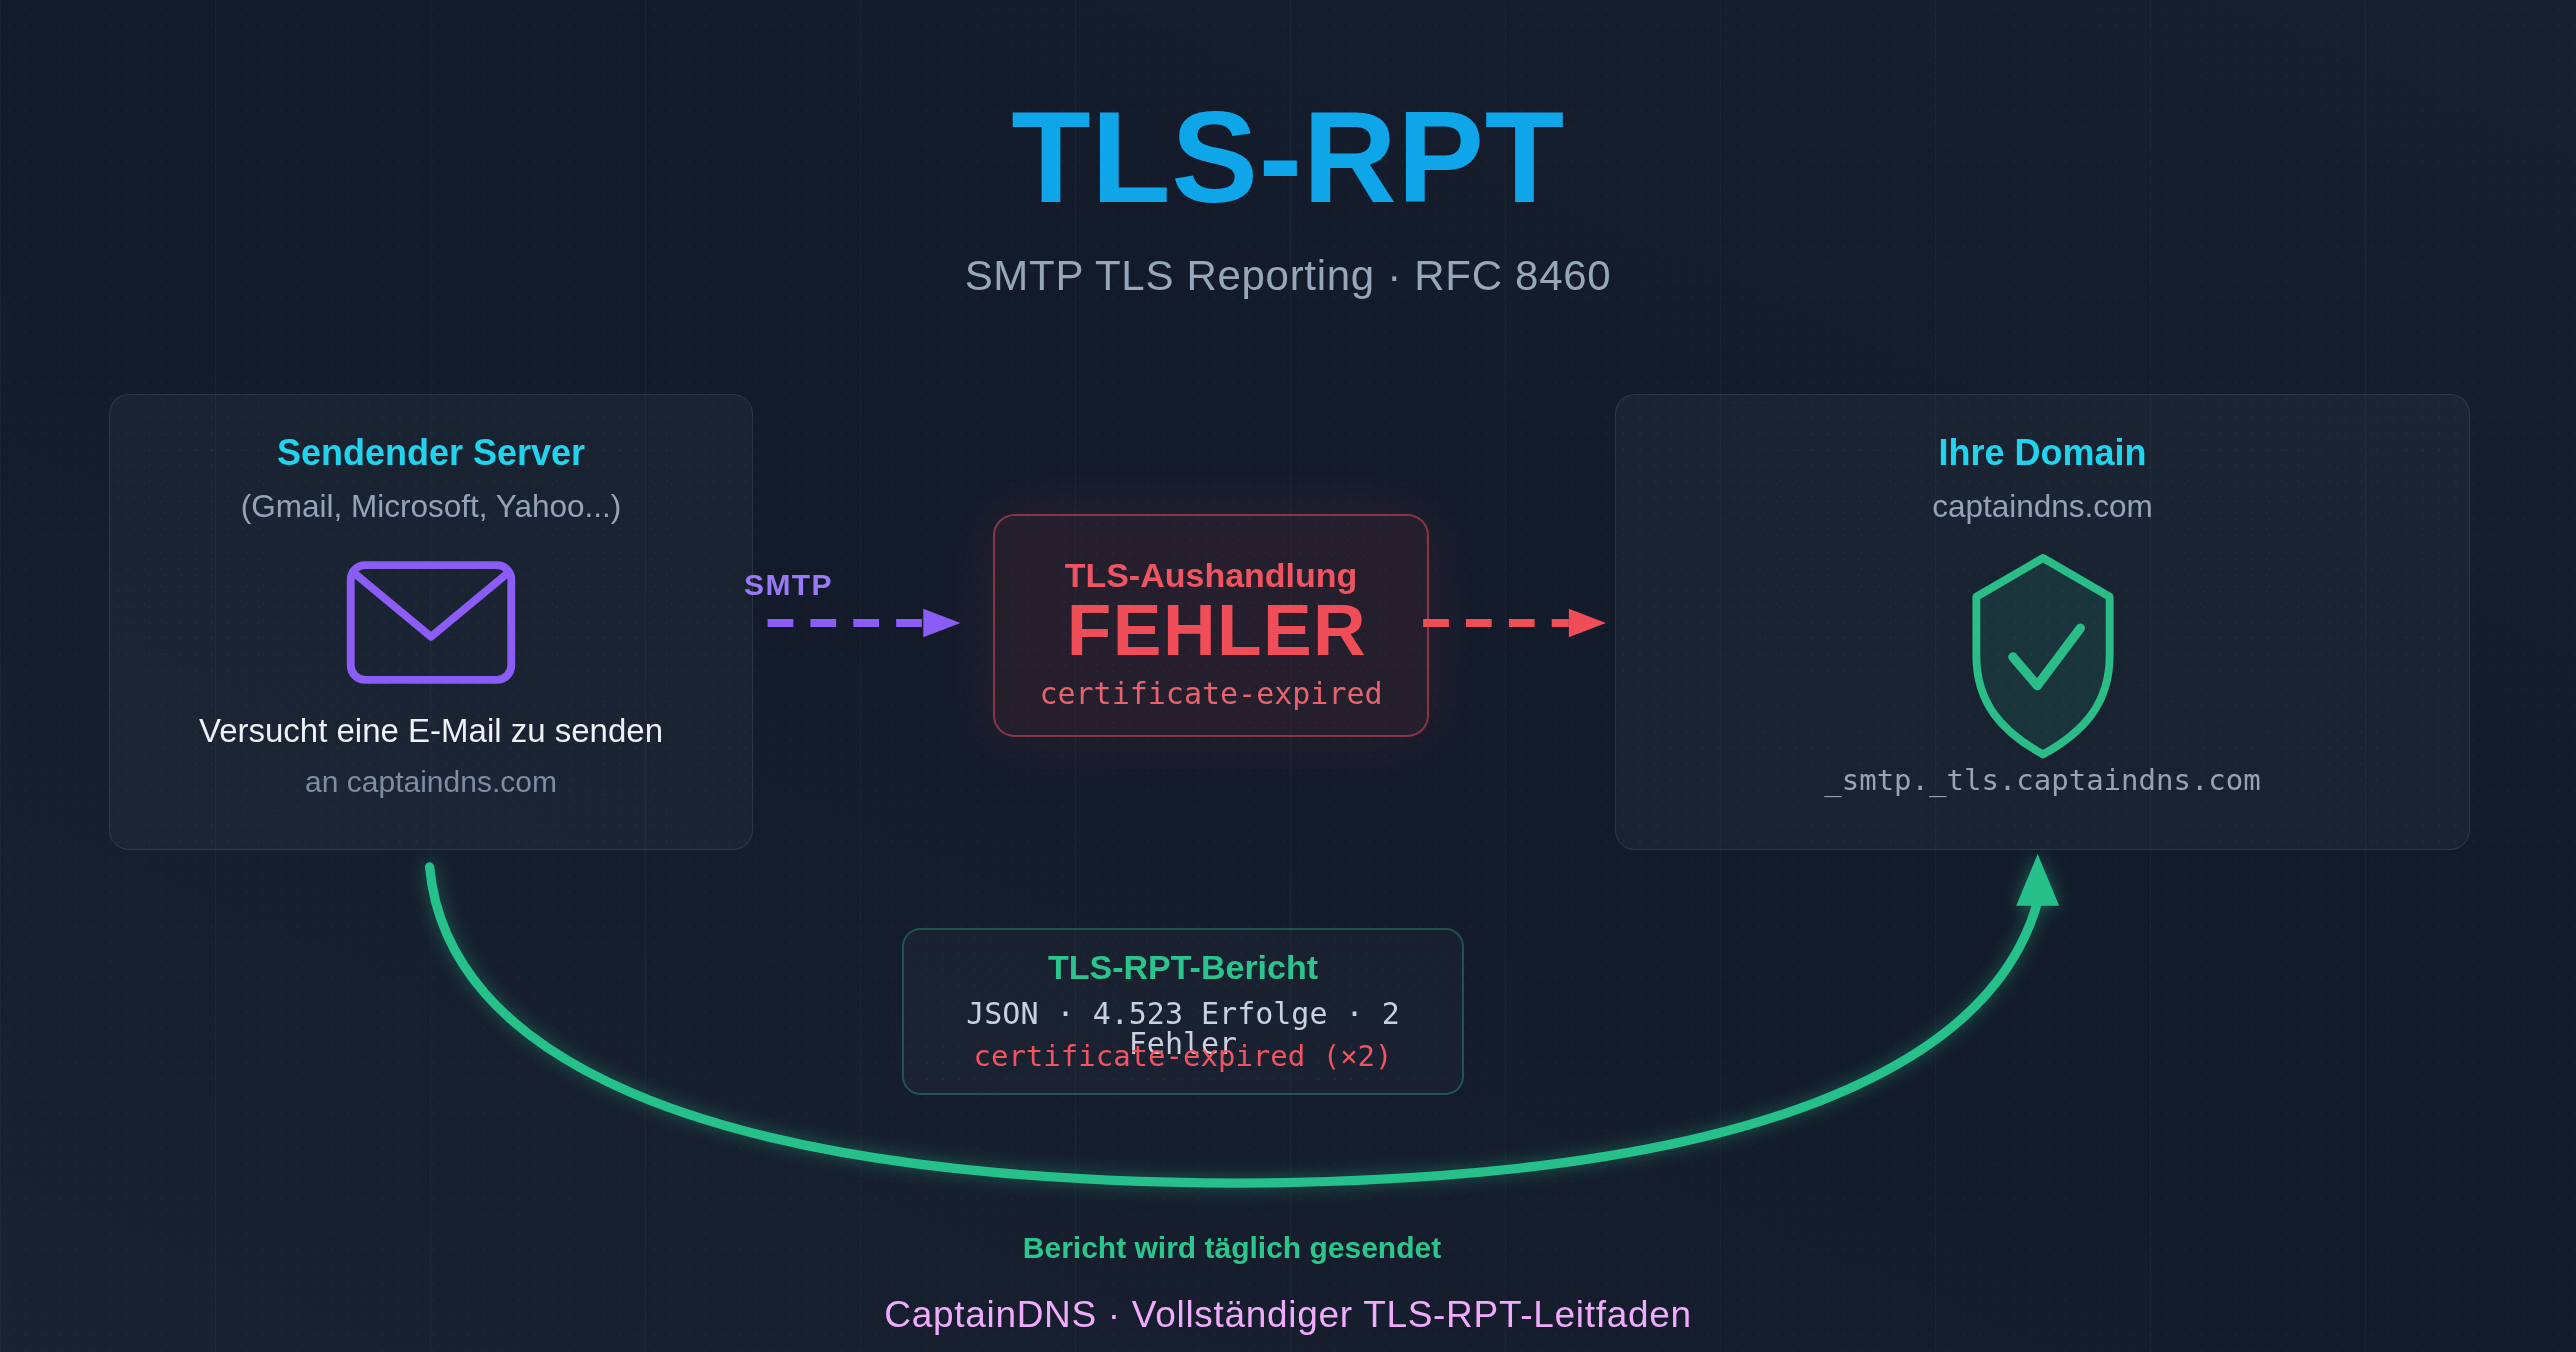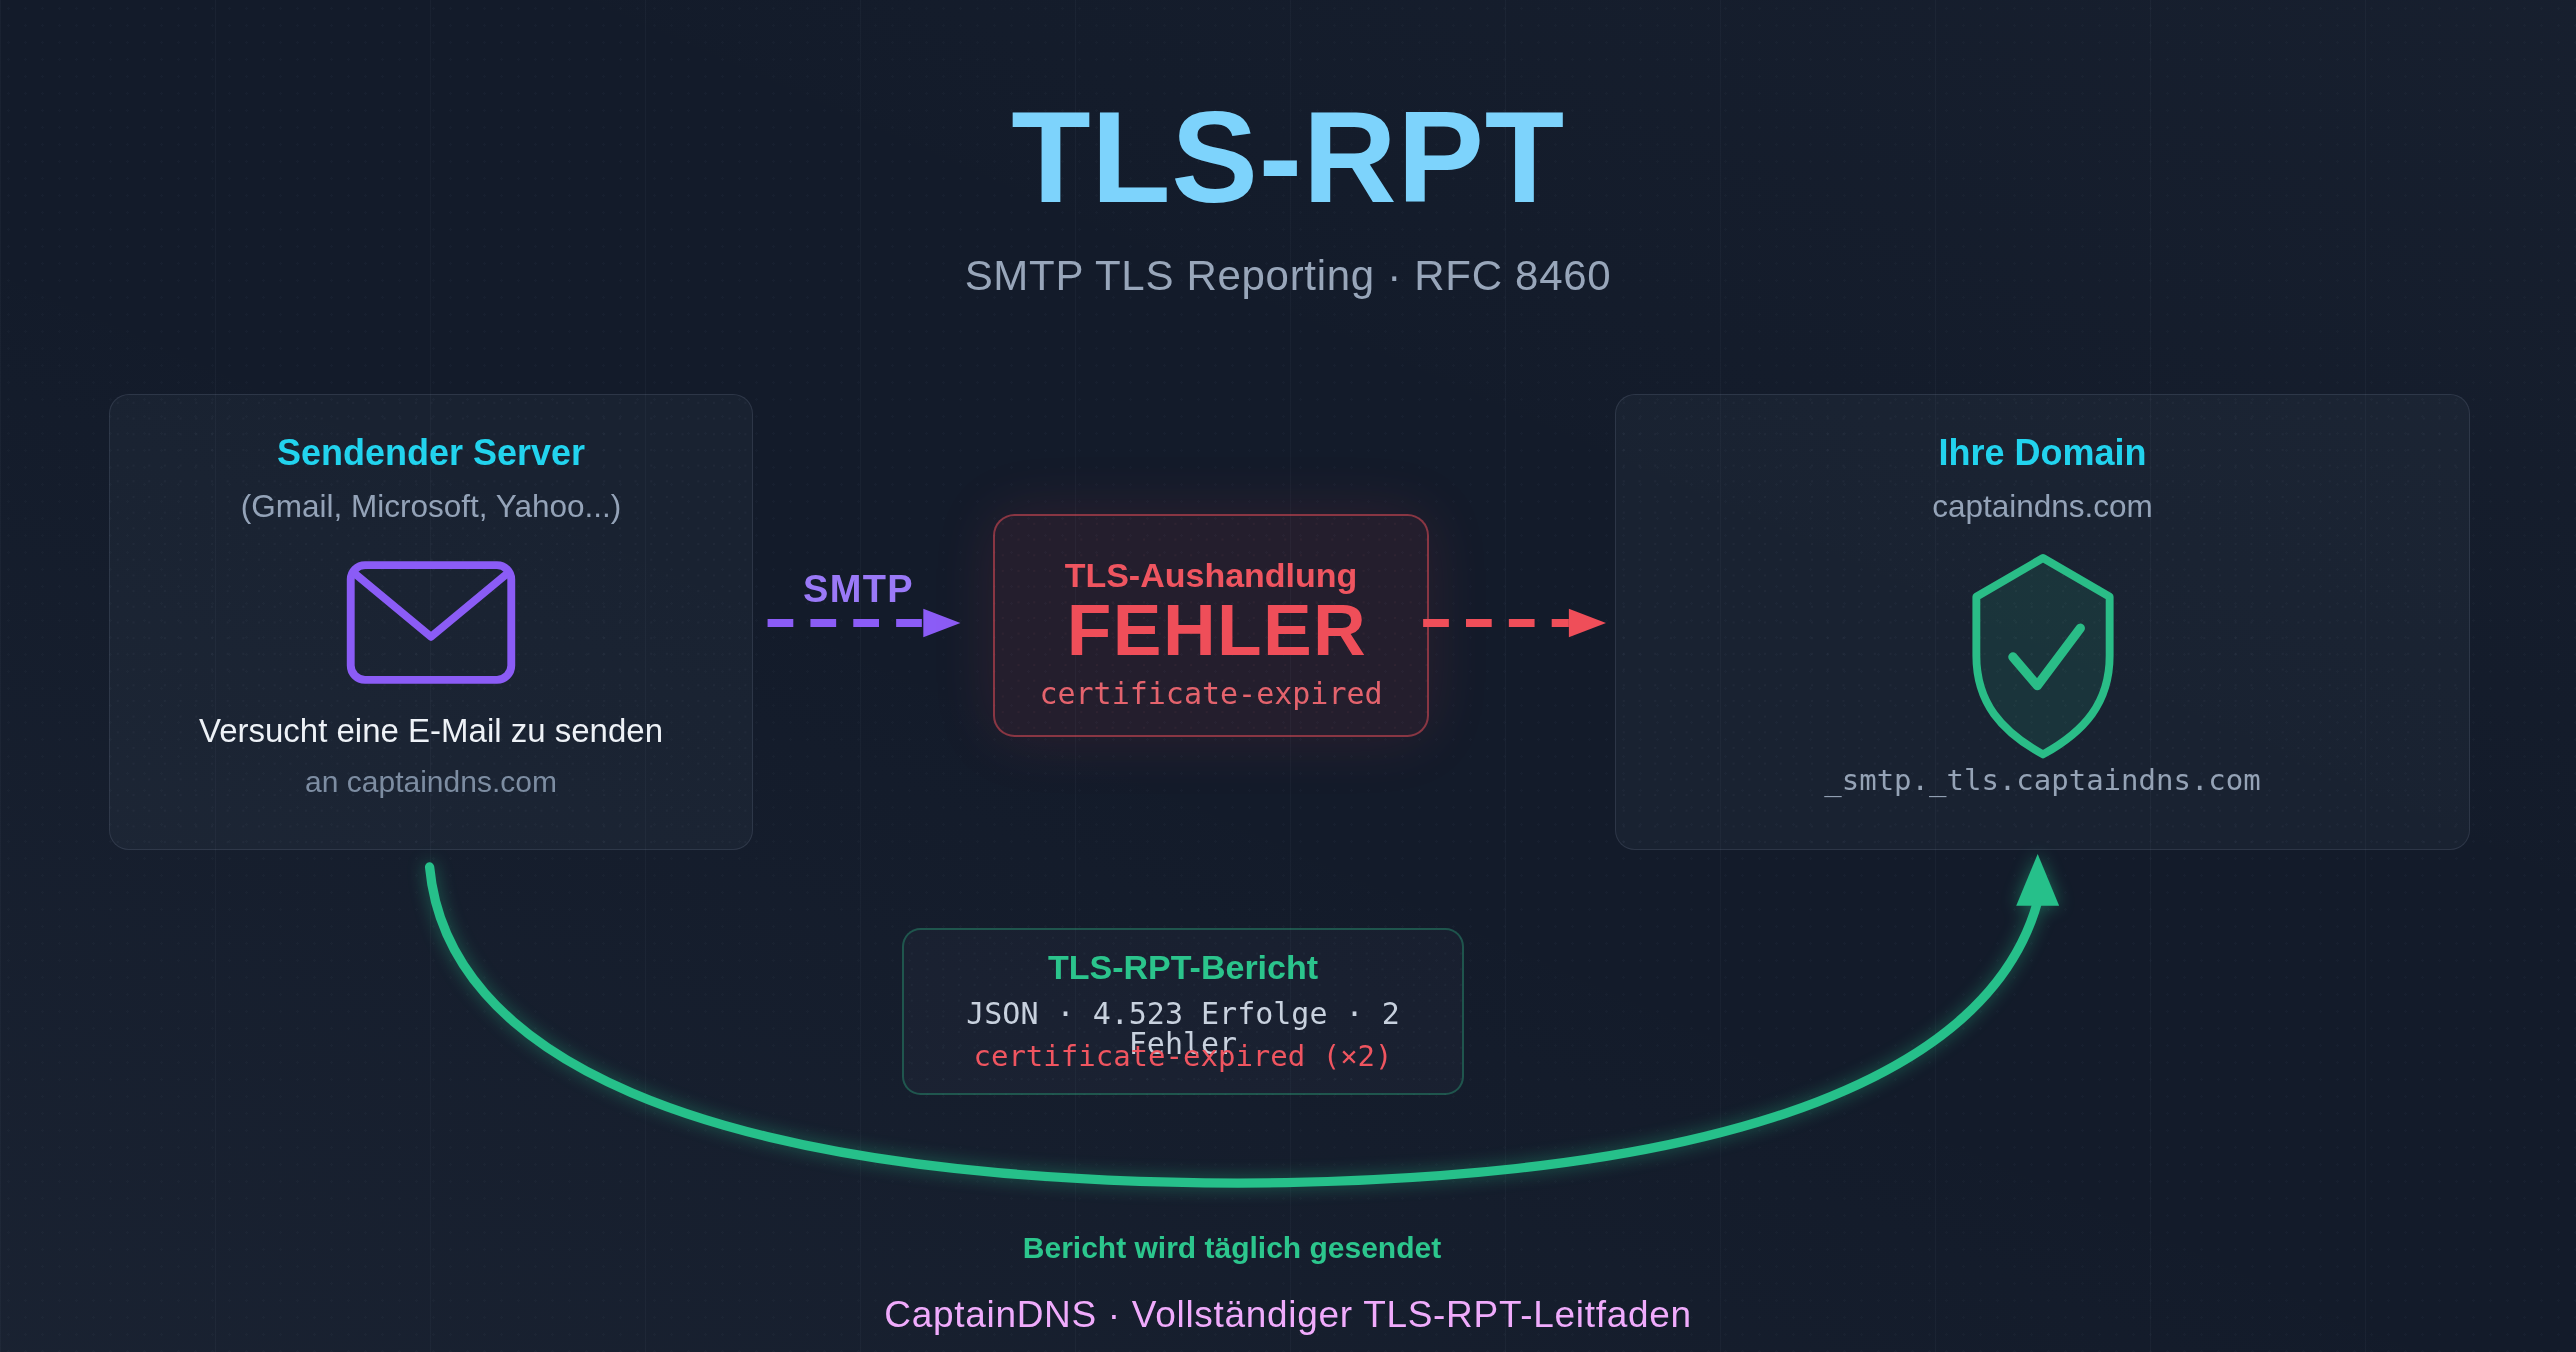--- a/index.html
+++ b/index.html
@@ -16,21 +16,21 @@
       radial-gradient(rgba(148,163,184,0.035) 1.1px, transparent 1.1px),
       linear-gradient(24deg, rgba(148,163,184,0.05) 0%, transparent 45%, transparent 62%, rgba(148,163,184,0.03) 100%);
     background-size:auto, 17px 17px, auto;
   }
   .canvas > *{position:absolute;z-index:1;}
 
   
   .title{
     left:0;right:0;top:92px;text-align:center;
     font-size:130px;font-weight:800;line-height:1.0;
-    color:#7dd3fc;letter-spacing:0.7px;margin:0;
+    color:#0ea5e9;letter-spacing:0.7px;margin:0;
   }
   .subtitle{
     left:0;right:0;top:252px;text-align:center;
     font-size:42px;font-weight:400;color:#98a6ba;letter-spacing:0.7px;
   }
 
   
   .card{
     background-color:rgba(148,163,184,0.055);
     background-image:radial-gradient(rgba(148,163,184,0.05) 1.1px, transparent 1.1px);
@@ -45,22 +45,22 @@
   .card-sub{top:96px;font-size:31.5px;color:#94a3b8;}
   .card-action{top:319px;font-size:33px;font-weight:500;color:#eef2f7;}
   .card-target{top:372px;font-size:30px;color:#7d8da2;}
   .mono{font-family:"DejaVu Sans Mono","Liberation Mono",monospace;}
   .card-record{top:371px;font-size:29px;color:#95a3b6;}
   .envelope-svg{position:absolute;left:50%;top:163px;transform:translateX(-50%);}
   .shield-svg{position:absolute;left:50%;top:153px;transform:translateX(-50%);}
 
   
   .smtp-label{
-    left:744px;width:229px;top:568px;text-align:center;
-    font-size:38px;font-weight:700;color:#9a79f7;letter-spacing:1.4px;
+    left:744px;width:229px;top:568px;
+    font-size:30px;font-weight:700;color:#9a79f7;letter-spacing:1.4px;
   }
   .arrow-purple{left:760px;top:603px;}
   .arrow-red{left:1417px;top:603px;}
 
   
   .errbox{
     left:969px;top:514px;width:432px;height:219px;border-radius:21.5px;
     background-color:rgba(239,78,89,0.08);
     background-image:radial-gradient(rgba(239,120,130,0.05) 1.1px, transparent 1.1px);
     background-size:15.7px 15.7px;

